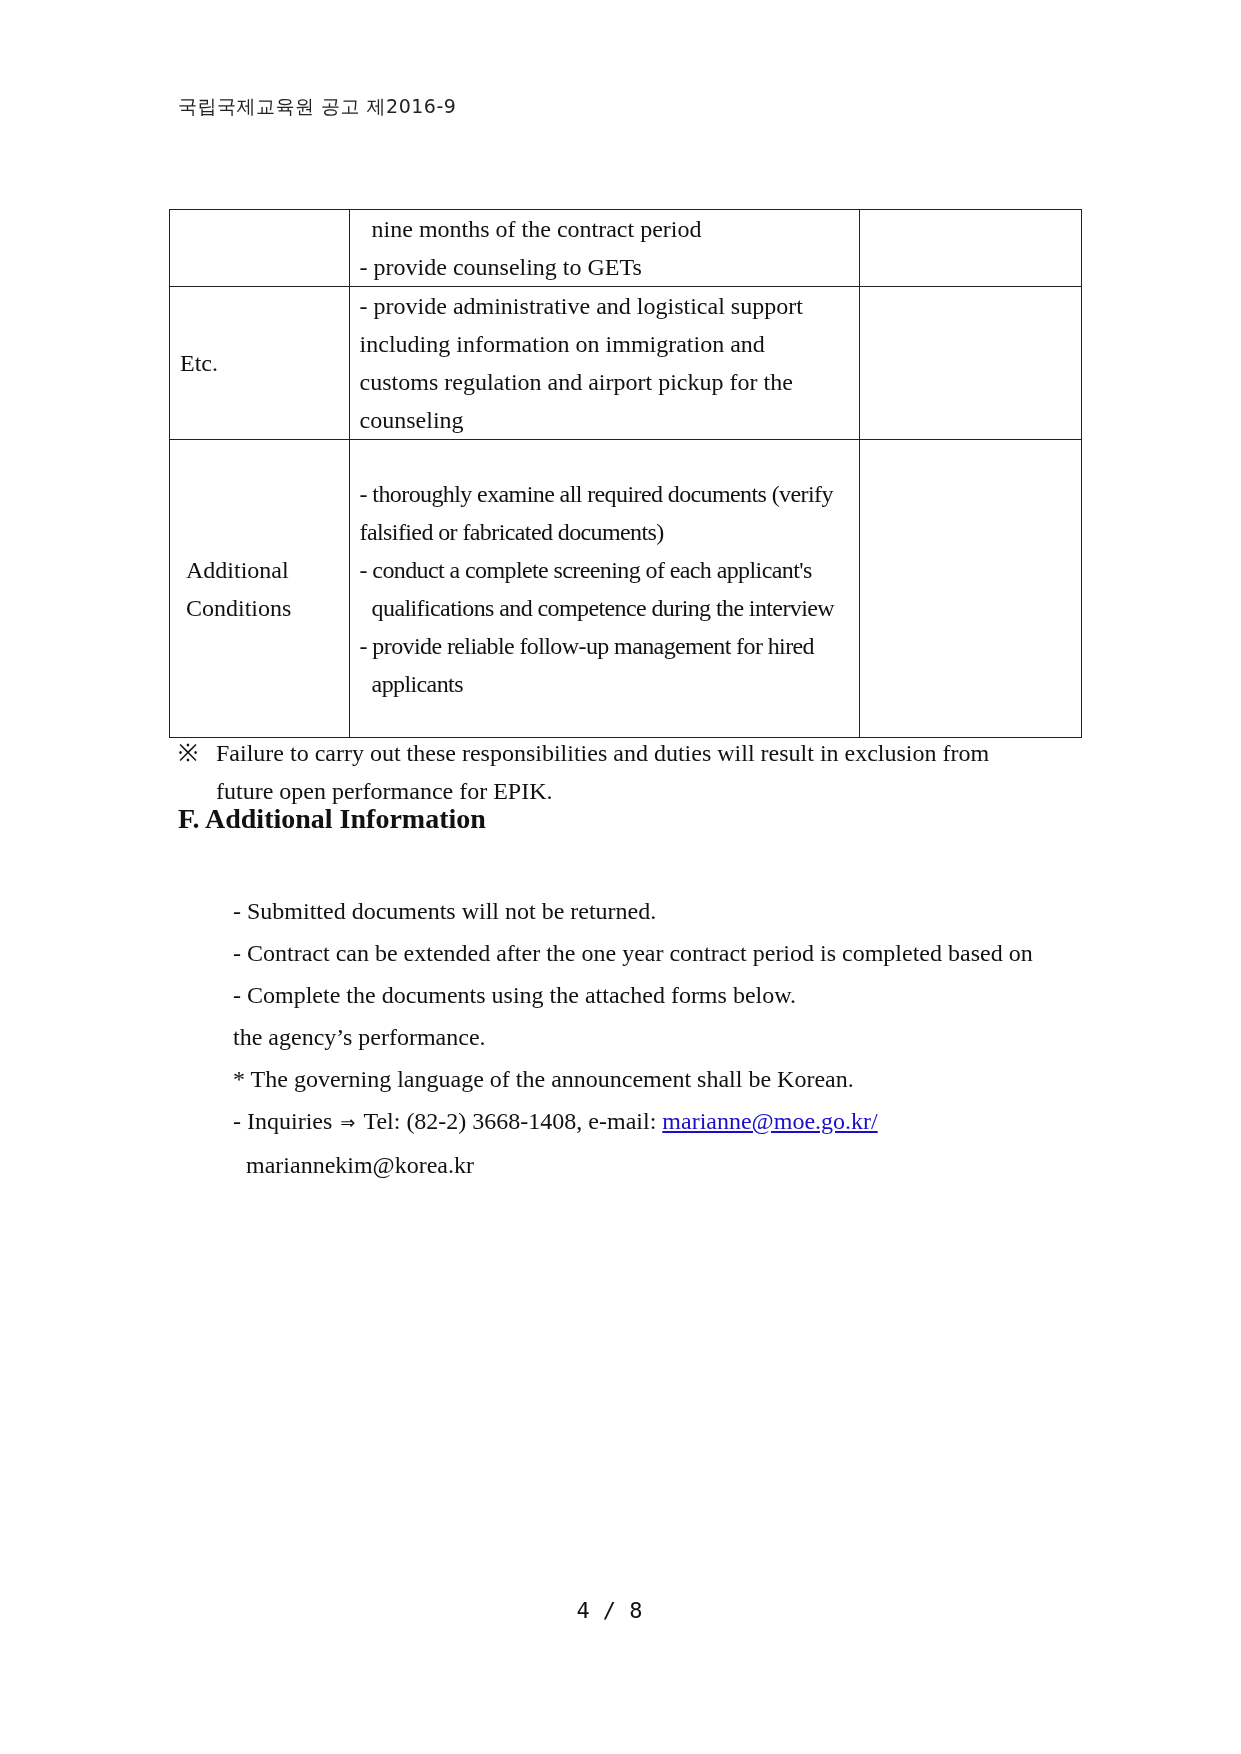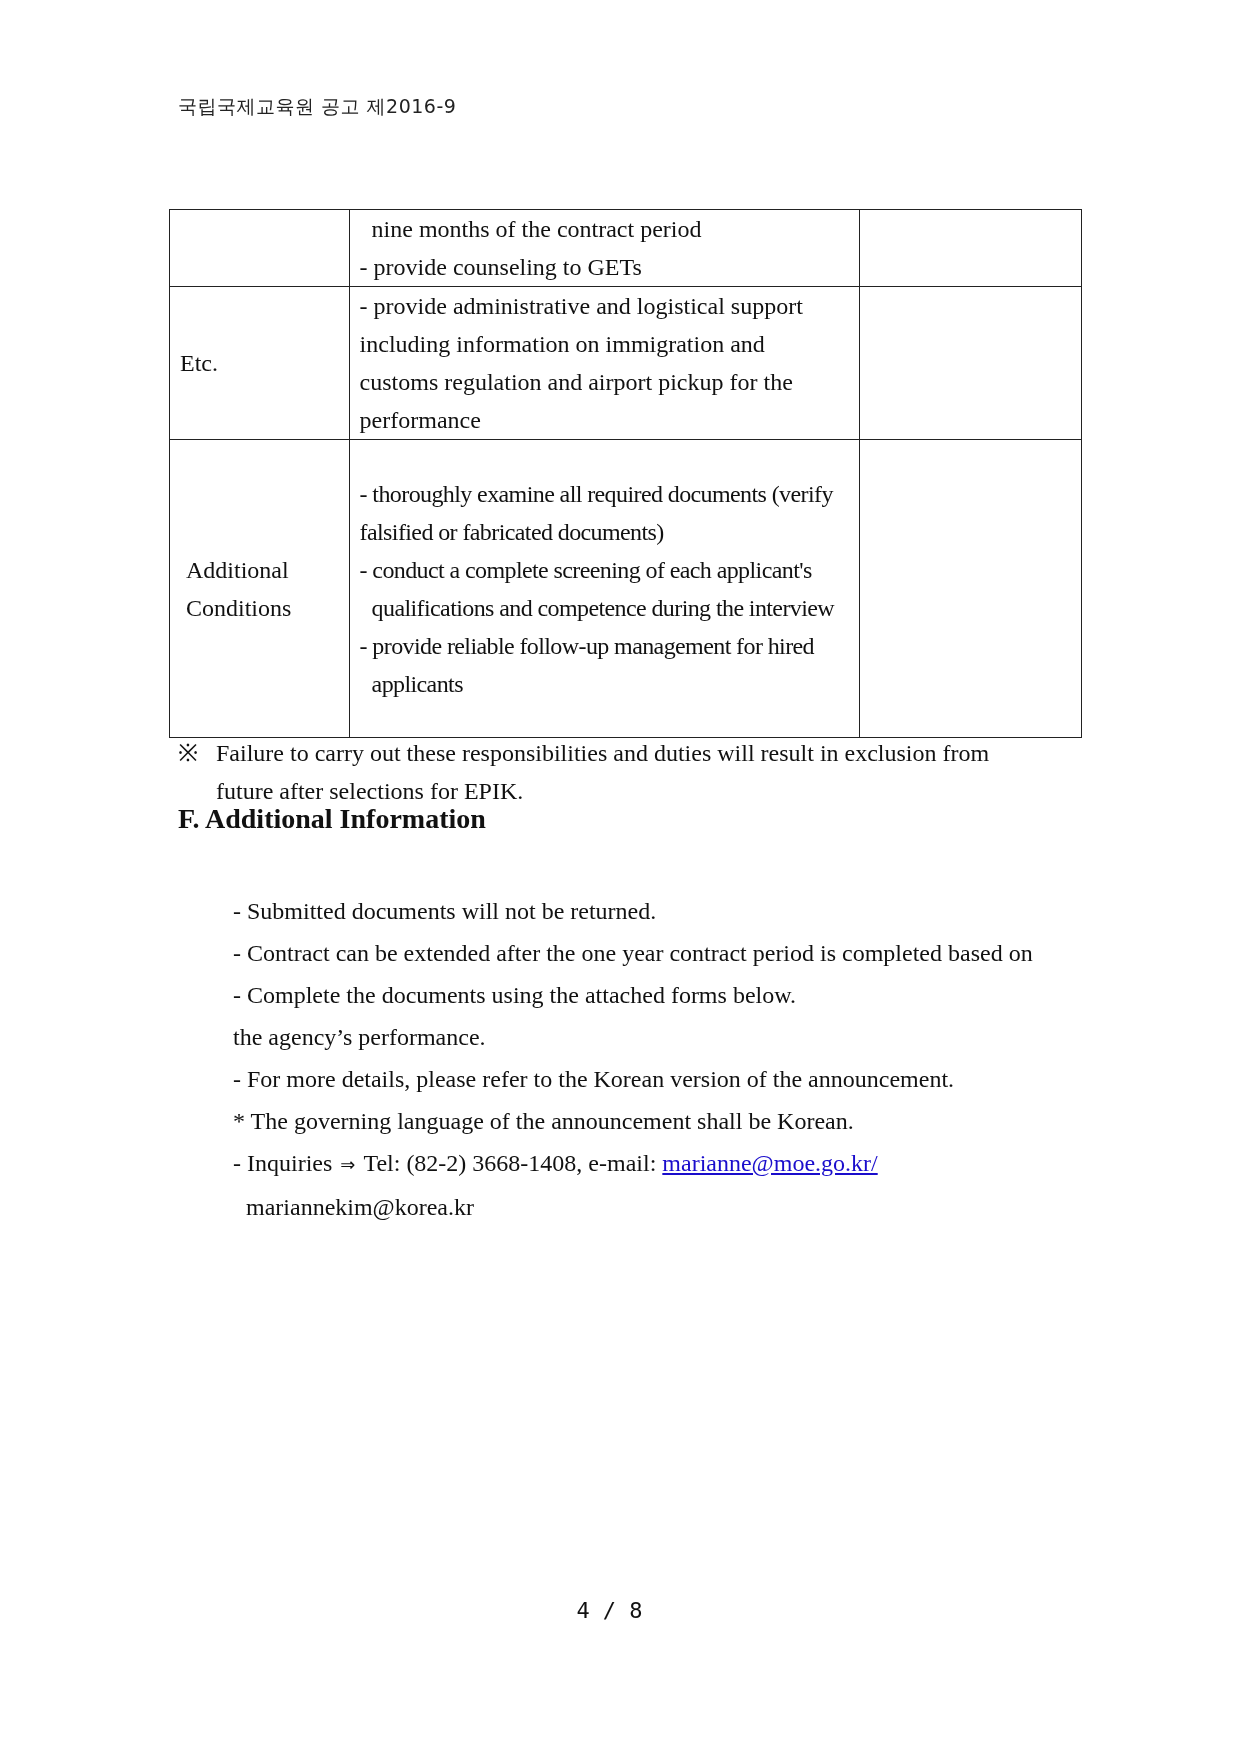--- a/index.html
+++ b/index.html
@@ -45,21 +45,21 @@
       <div>- provide counseling to GETs</div>
     </td>
     <td class="c3"></td>
   </tr>
   <tr class="row2">
     <td class="c1">Etc.</td>
     <td class="c2">
       <div>- provide administrative and logistical support</div>
       <div>including information on immigration and</div>
       <div>customs regulation and airport pickup for the</div>
-      <div>performance</div>
+      <div>counseling</div>
     </td>
     <td class="c3"></td>
   </tr>
   <tr class="row3">
     <td class="c1">
       <div class="label-ac">Additional</div>
       <div class="label-ac">Conditions</div>
     </td>
     <td class="c2 cond">
       <div>- thoroughly examine all required documents (verify</div>
@@ -69,31 +69,30 @@
       <div>- provide reliable follow-up management for hired</div>
       <div class="indent">applicants</div>
     </td>
     <td class="c3"></td>
   </tr>
 </tbody>
   </table>
 
 <div class="notice">
   <div><span class="mark">※</span><span>Failure to carry out these responsibilities and duties will result in exclusion from</span></div>
-  <div class="l2">future after selections for EPIK.</div>
+  <div class="l2">future open performance for EPIK.</div>
 </div>
 
 <div class="section-title">F. Additional Information</div>
 
 <div class="info">
   <p>- Submitted documents will not be returned.</p>
   <p>- Contract can be extended after the one year contract period is completed based on</p>
   <p>- Complete the documents using the attached forms below.</p>
   <p>the agency’s performance.</p>
-  <p>- For more details, please refer to the Korean version of the announcement.</p>
   <p>* The governing language of the announcement shall be Korean.</p>
   <p>
     <span>- Inquiries</span><span class="arrow">⇒</span><span>Tel: (82-2) 3668-1408, e-mail: </span><a href="marianne@moe.go.kr/">marianne@moe.go.kr/</a>
   </p>
   <p class="contd">mariannekim@korea.kr</p>
 </div>
 
 <div class="pagenum">4 / 8</div>
 
 </body></html>

